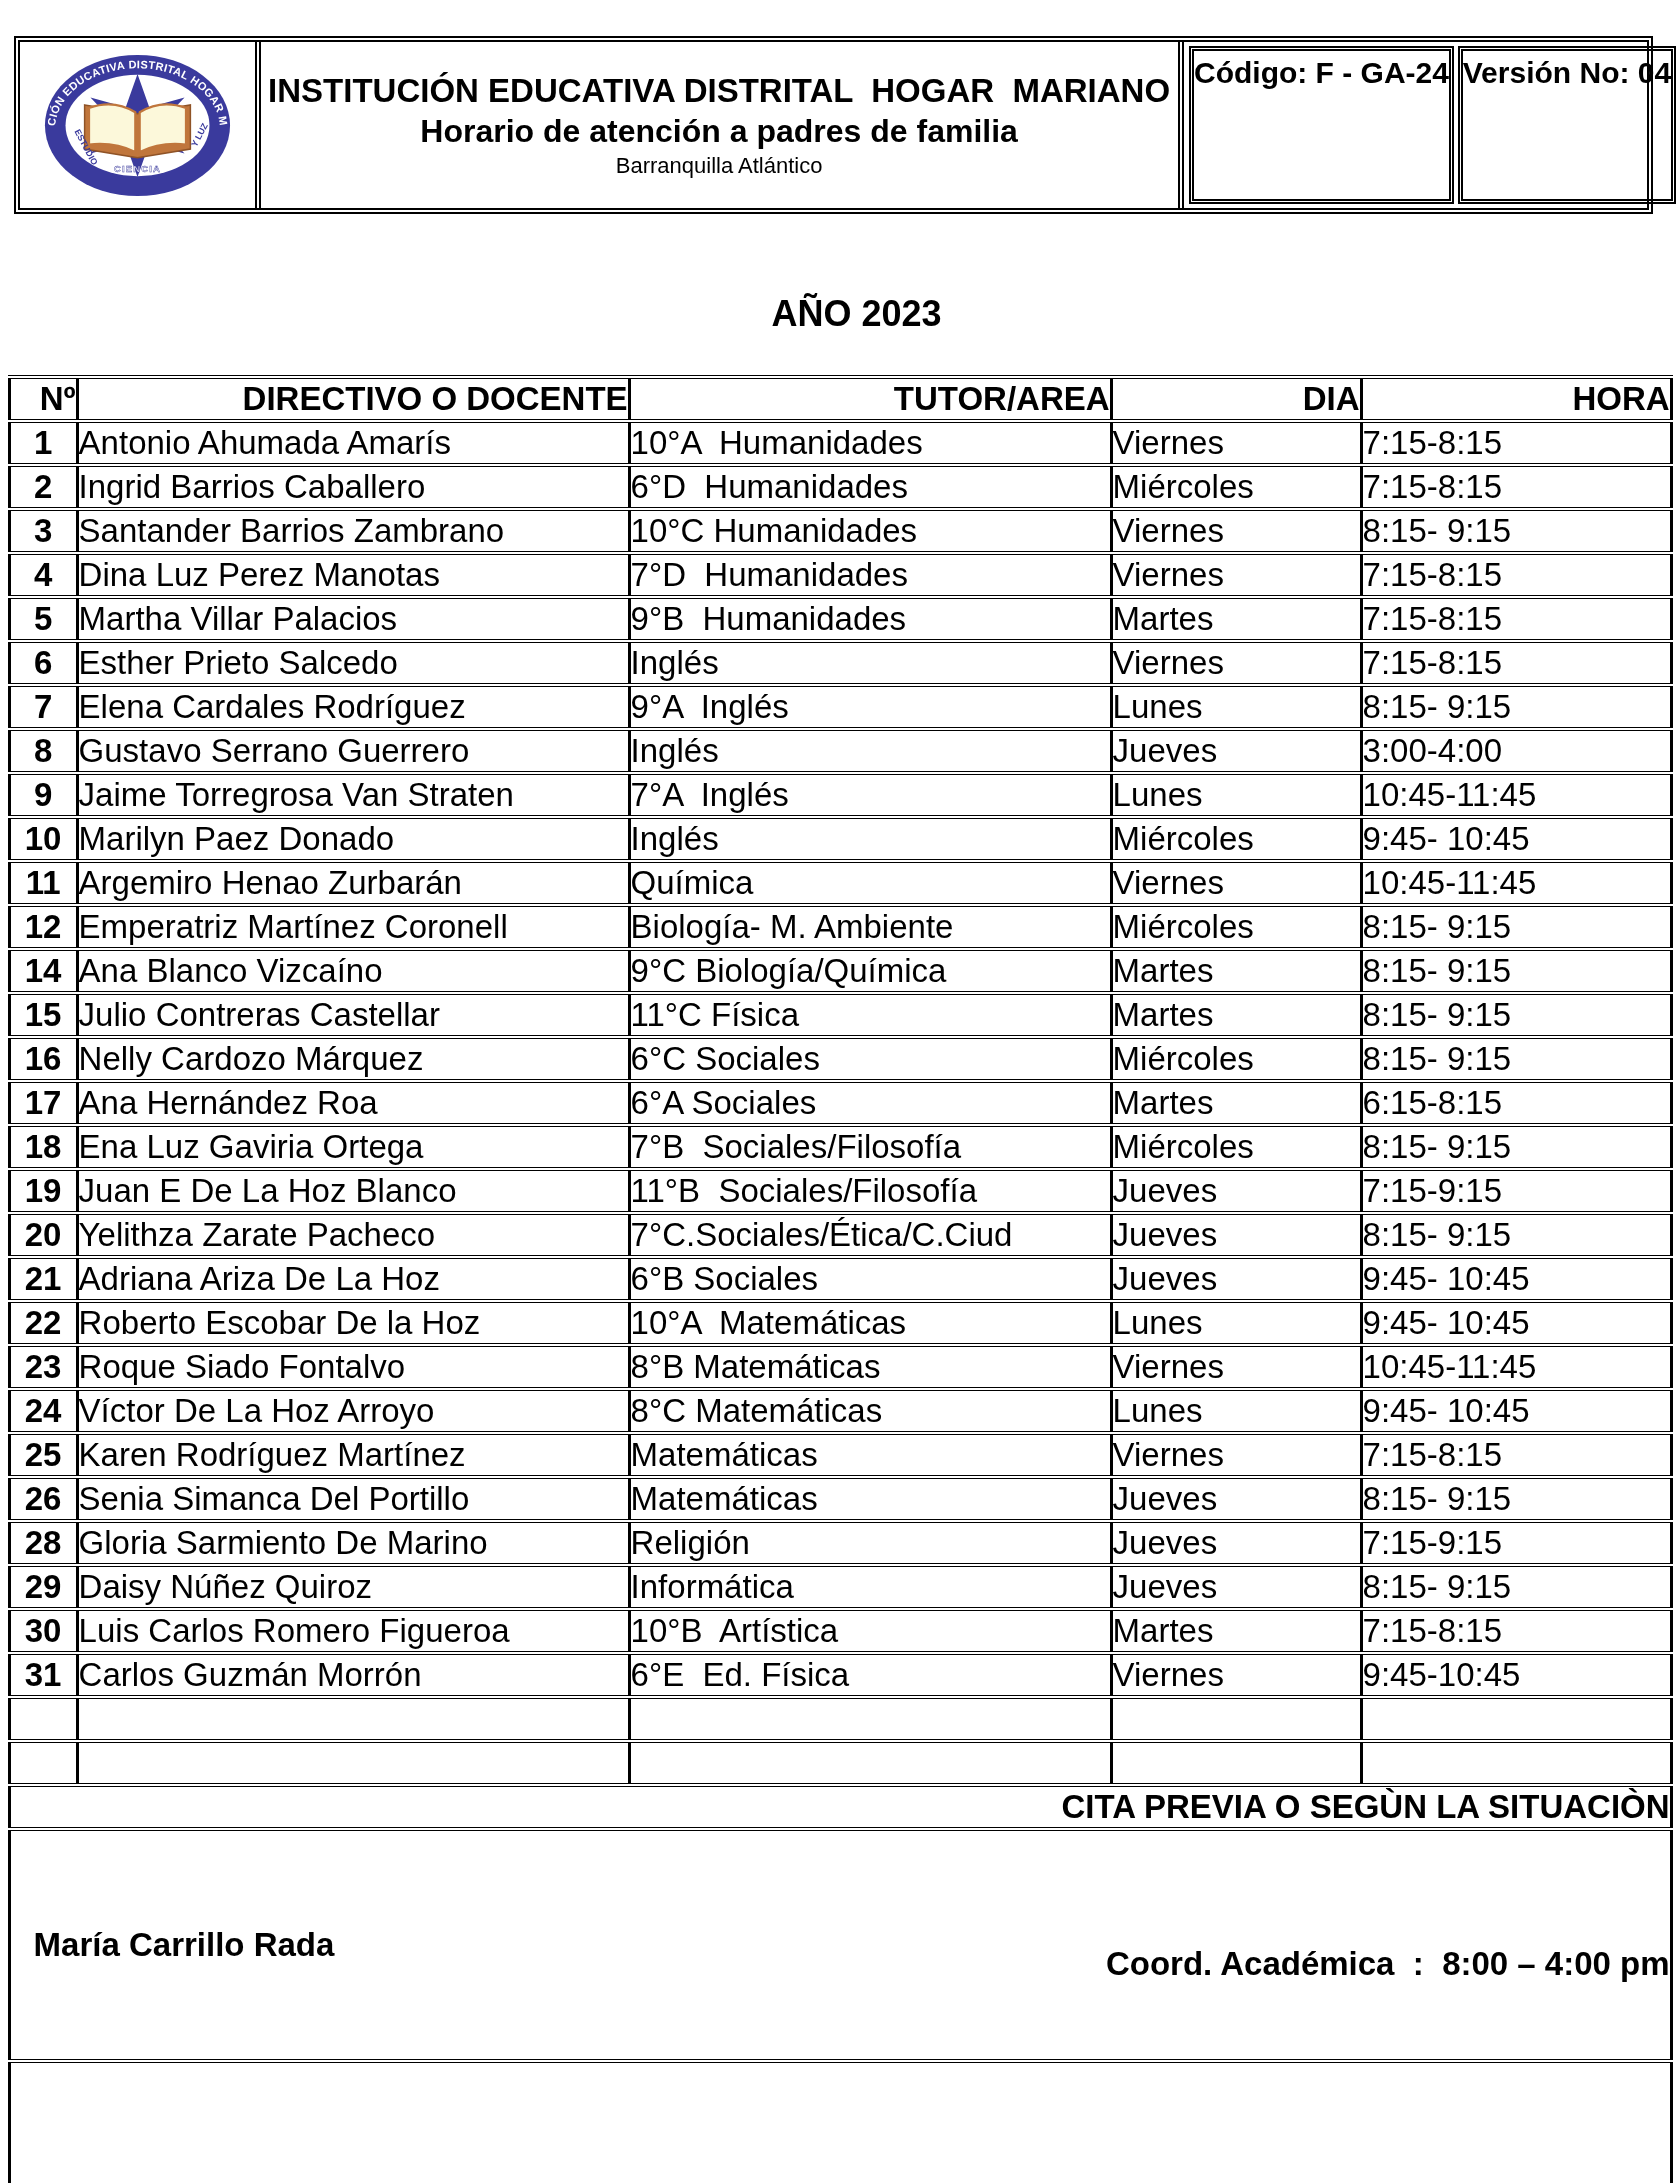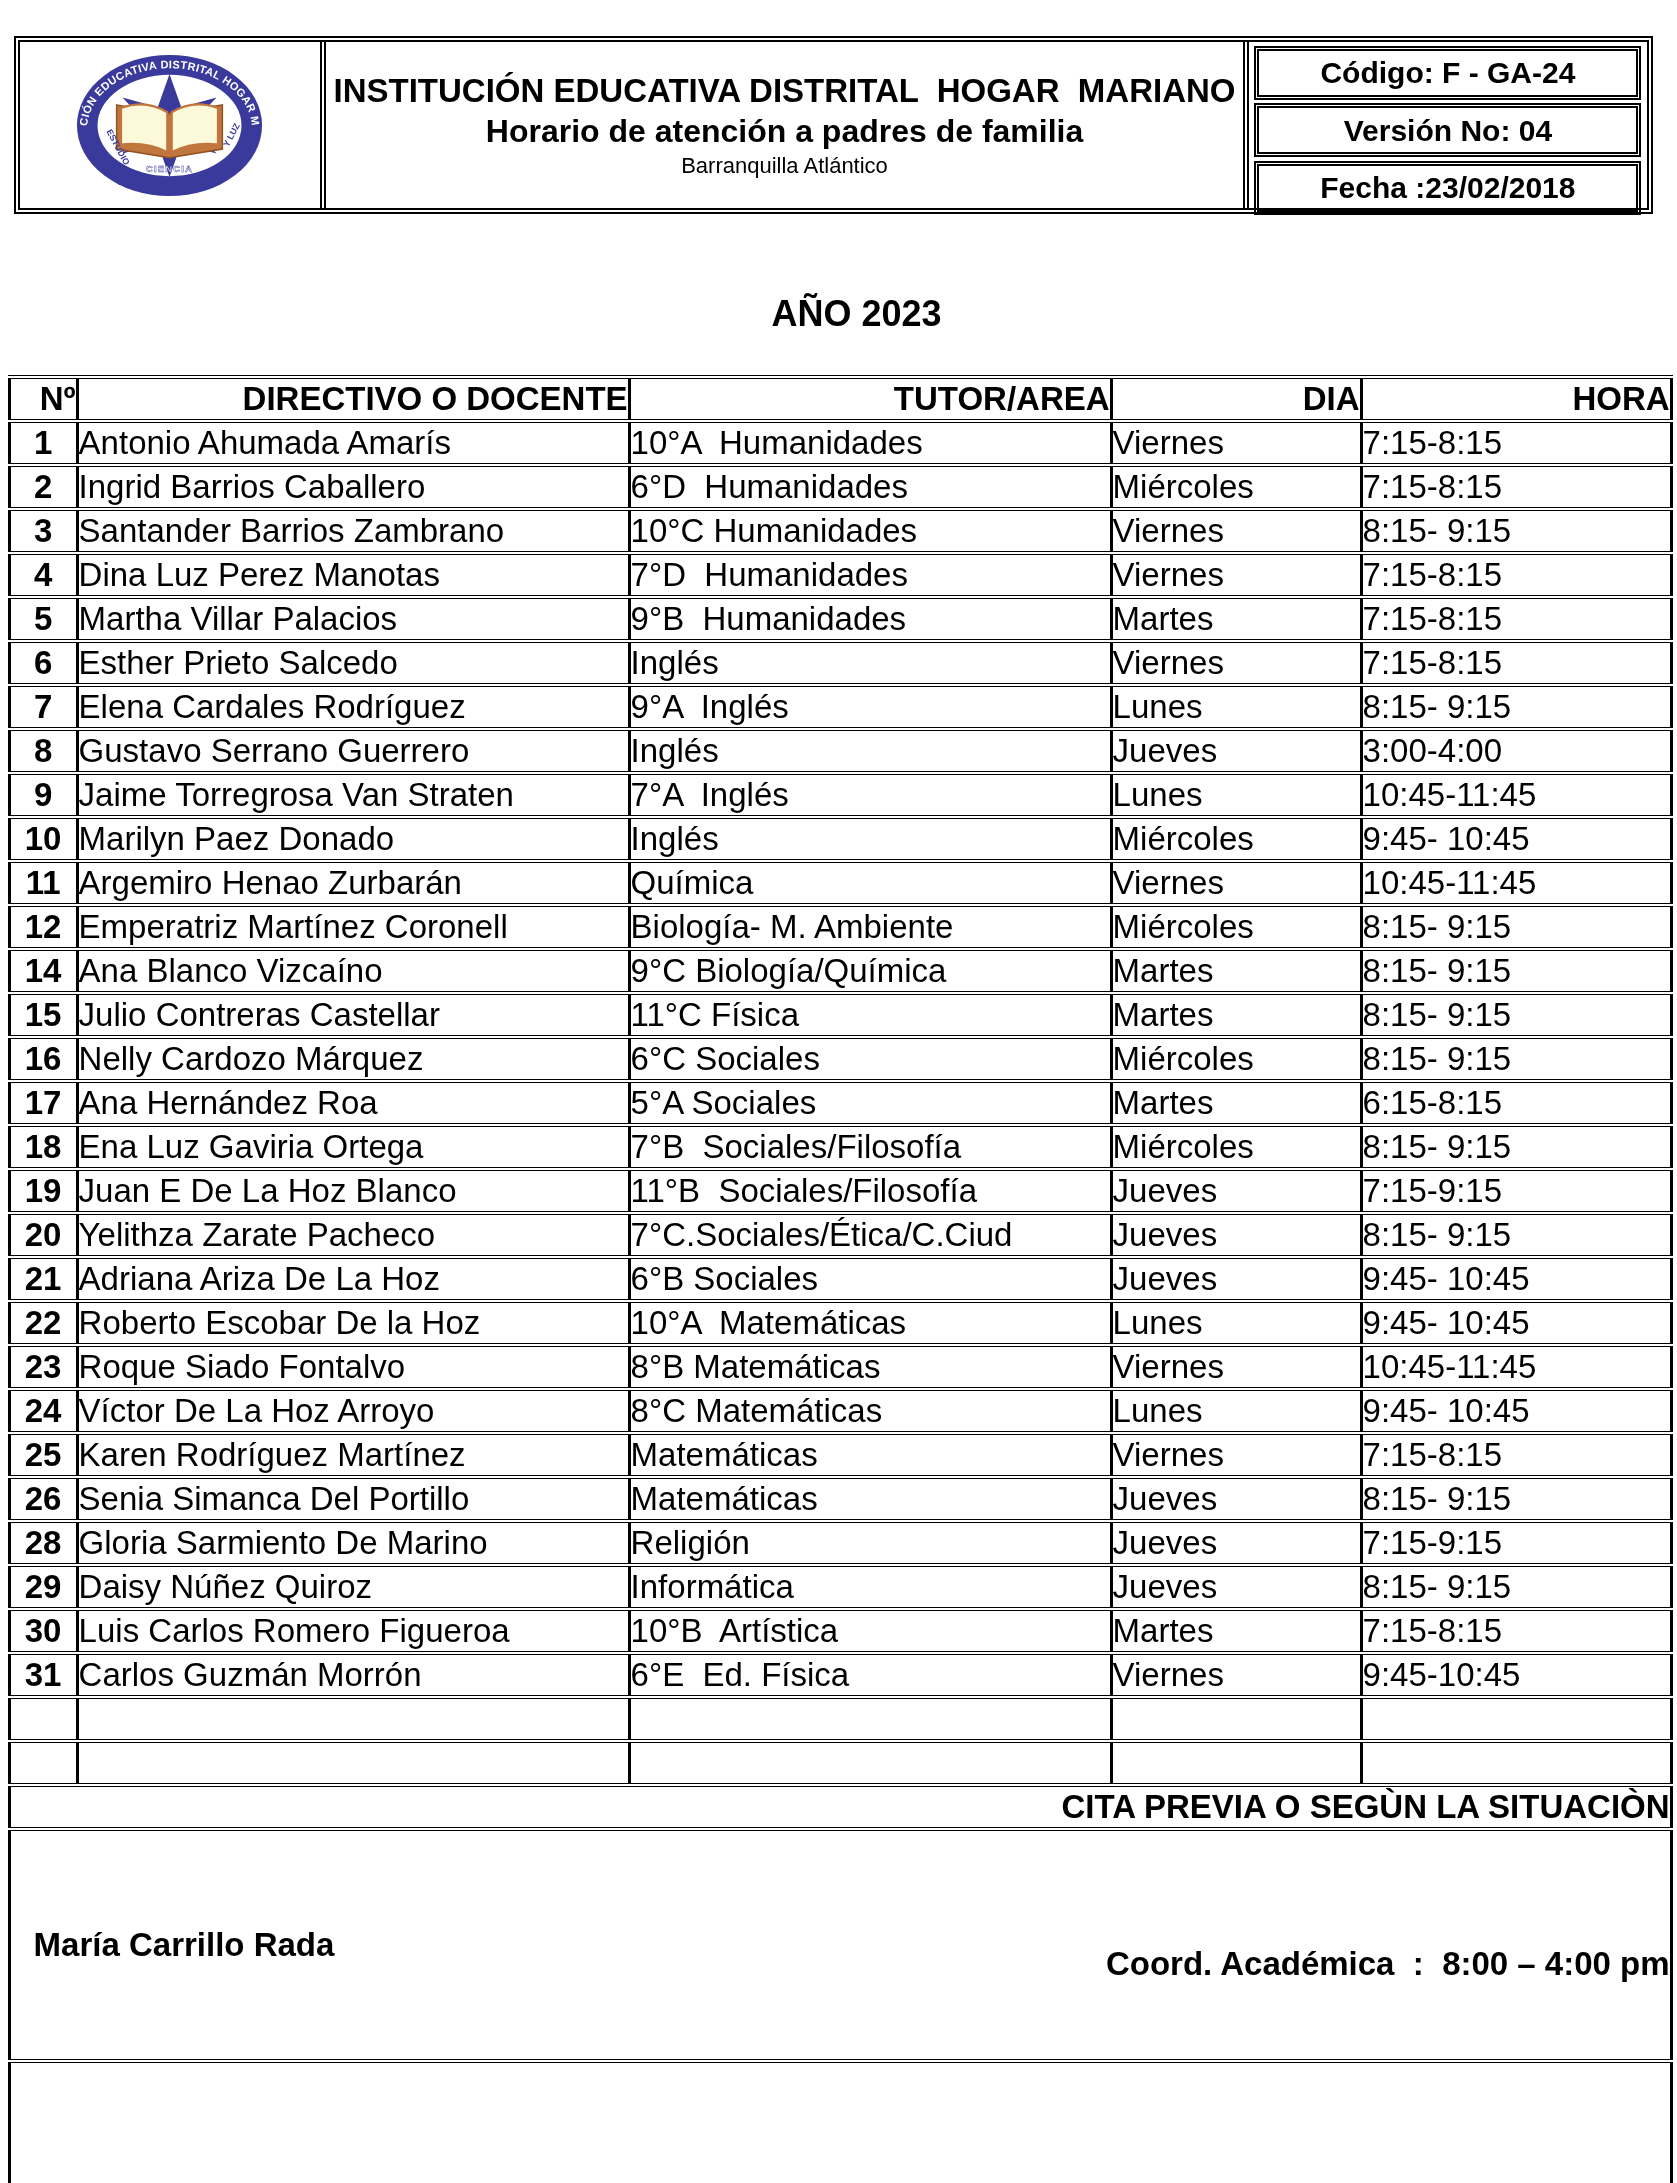--- a/index.html
+++ b/index.html
@@ -19,21 +19,21 @@
   }
   .title-cell{
     flex:1;display:flex;flex-direction:column;justify-content:center;
     text-align:center;gap:3px;padding:0 7.6px;
   }
   .title-line1{font-size:33px;font-weight:bold;white-space:pre;}
   .title-line2{font-size:32px;font-weight:bold;}
   .title-line3{font-size:22px;font-weight:normal;}
   .meta-cell{
     width:469px;border-left:6px double #000;box-sizing:border-box;
-    display:flex;flex-direction:column;gap:3.8px;padding:3.8px 5.3px;
+    display:flex;flex-direction:row;gap:3.8px;padding:3.8px 5.3px;
   }
   .meta-box{
     border:5.3px double #000;box-sizing:border-box;text-align:center;
     font-weight:bold;font-size:30px;padding:5.3px 0 4.6px 0;white-space:pre;
   }
   .meta-box.fecha{flex:1;}
   
   .year-title{
     position:absolute;top:293px;left:18px;width:100%;text-align:center;
     font-size:36px;font-weight:bold;
@@ -228,21 +228,21 @@
       <tr>
     <td class="c-num">16</td>
     <td class="c-doc">Nelly Cardozo Márquez</td>
     <td class="c-tut">6°C Sociales</td>
     <td class="c-dia">Miércoles</td>
     <td class="c-hor">8:15- 9:15</td>
   </tr>
       <tr>
     <td class="c-num">17</td>
     <td class="c-doc">Ana Hernández Roa</td>
-    <td class="c-tut">5°A Sociales</td>
+    <td class="c-tut">6°A Sociales</td>
     <td class="c-dia">Martes</td>
     <td class="c-hor">6:15-8:15</td>
   </tr>
       <tr>
     <td class="c-num">18</td>
     <td class="c-doc">Ena Luz Gaviria Ortega</td>
     <td class="c-tut">7°B  Sociales/Filosofía</td>
     <td class="c-dia">Miércoles</td>
     <td class="c-hor">8:15- 9:15</td>
   </tr>

